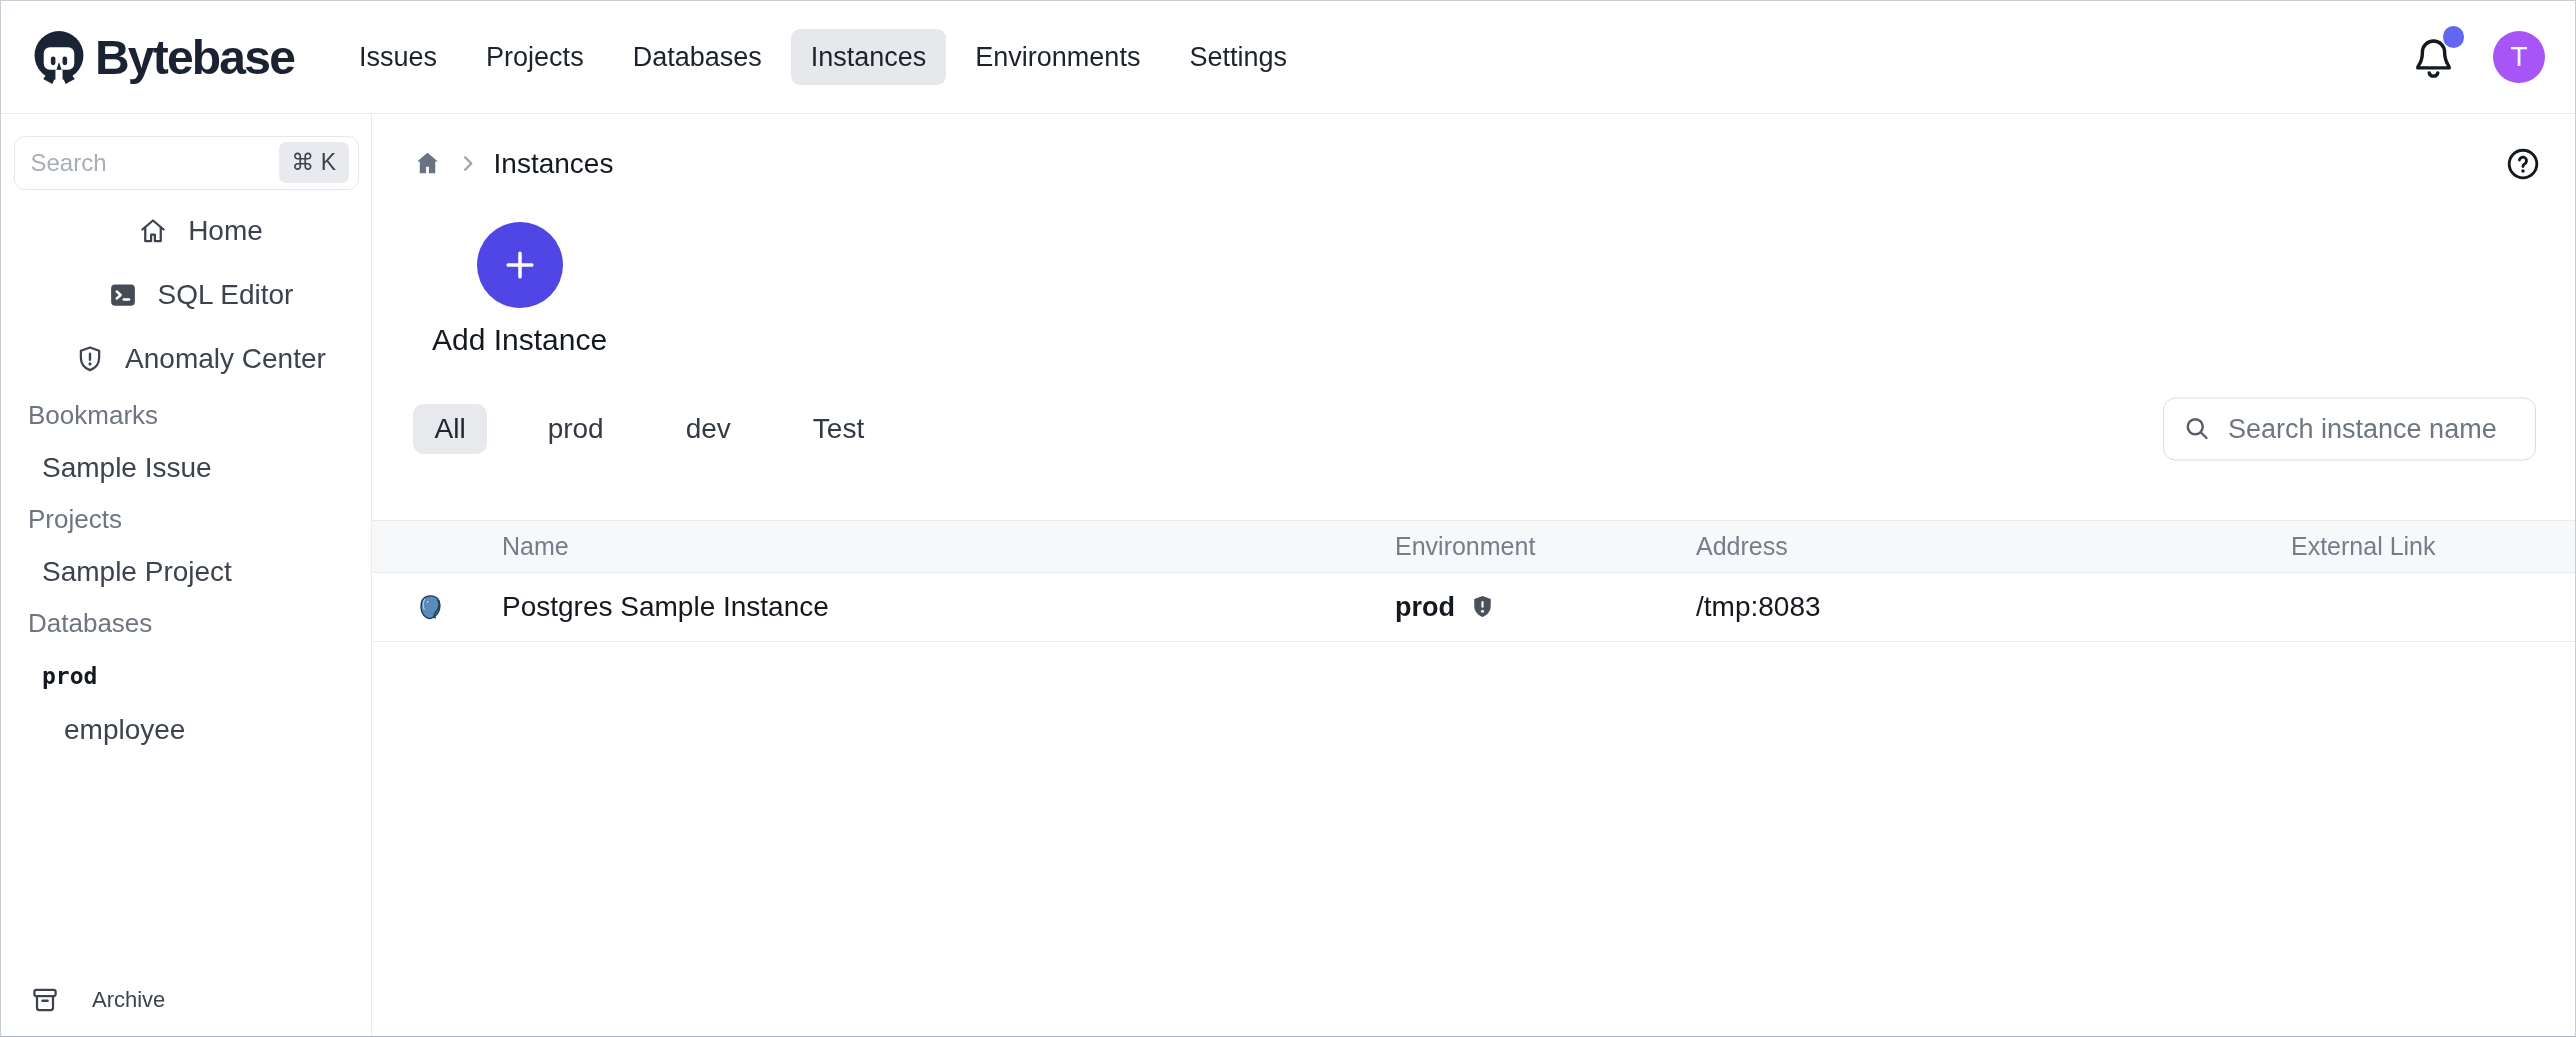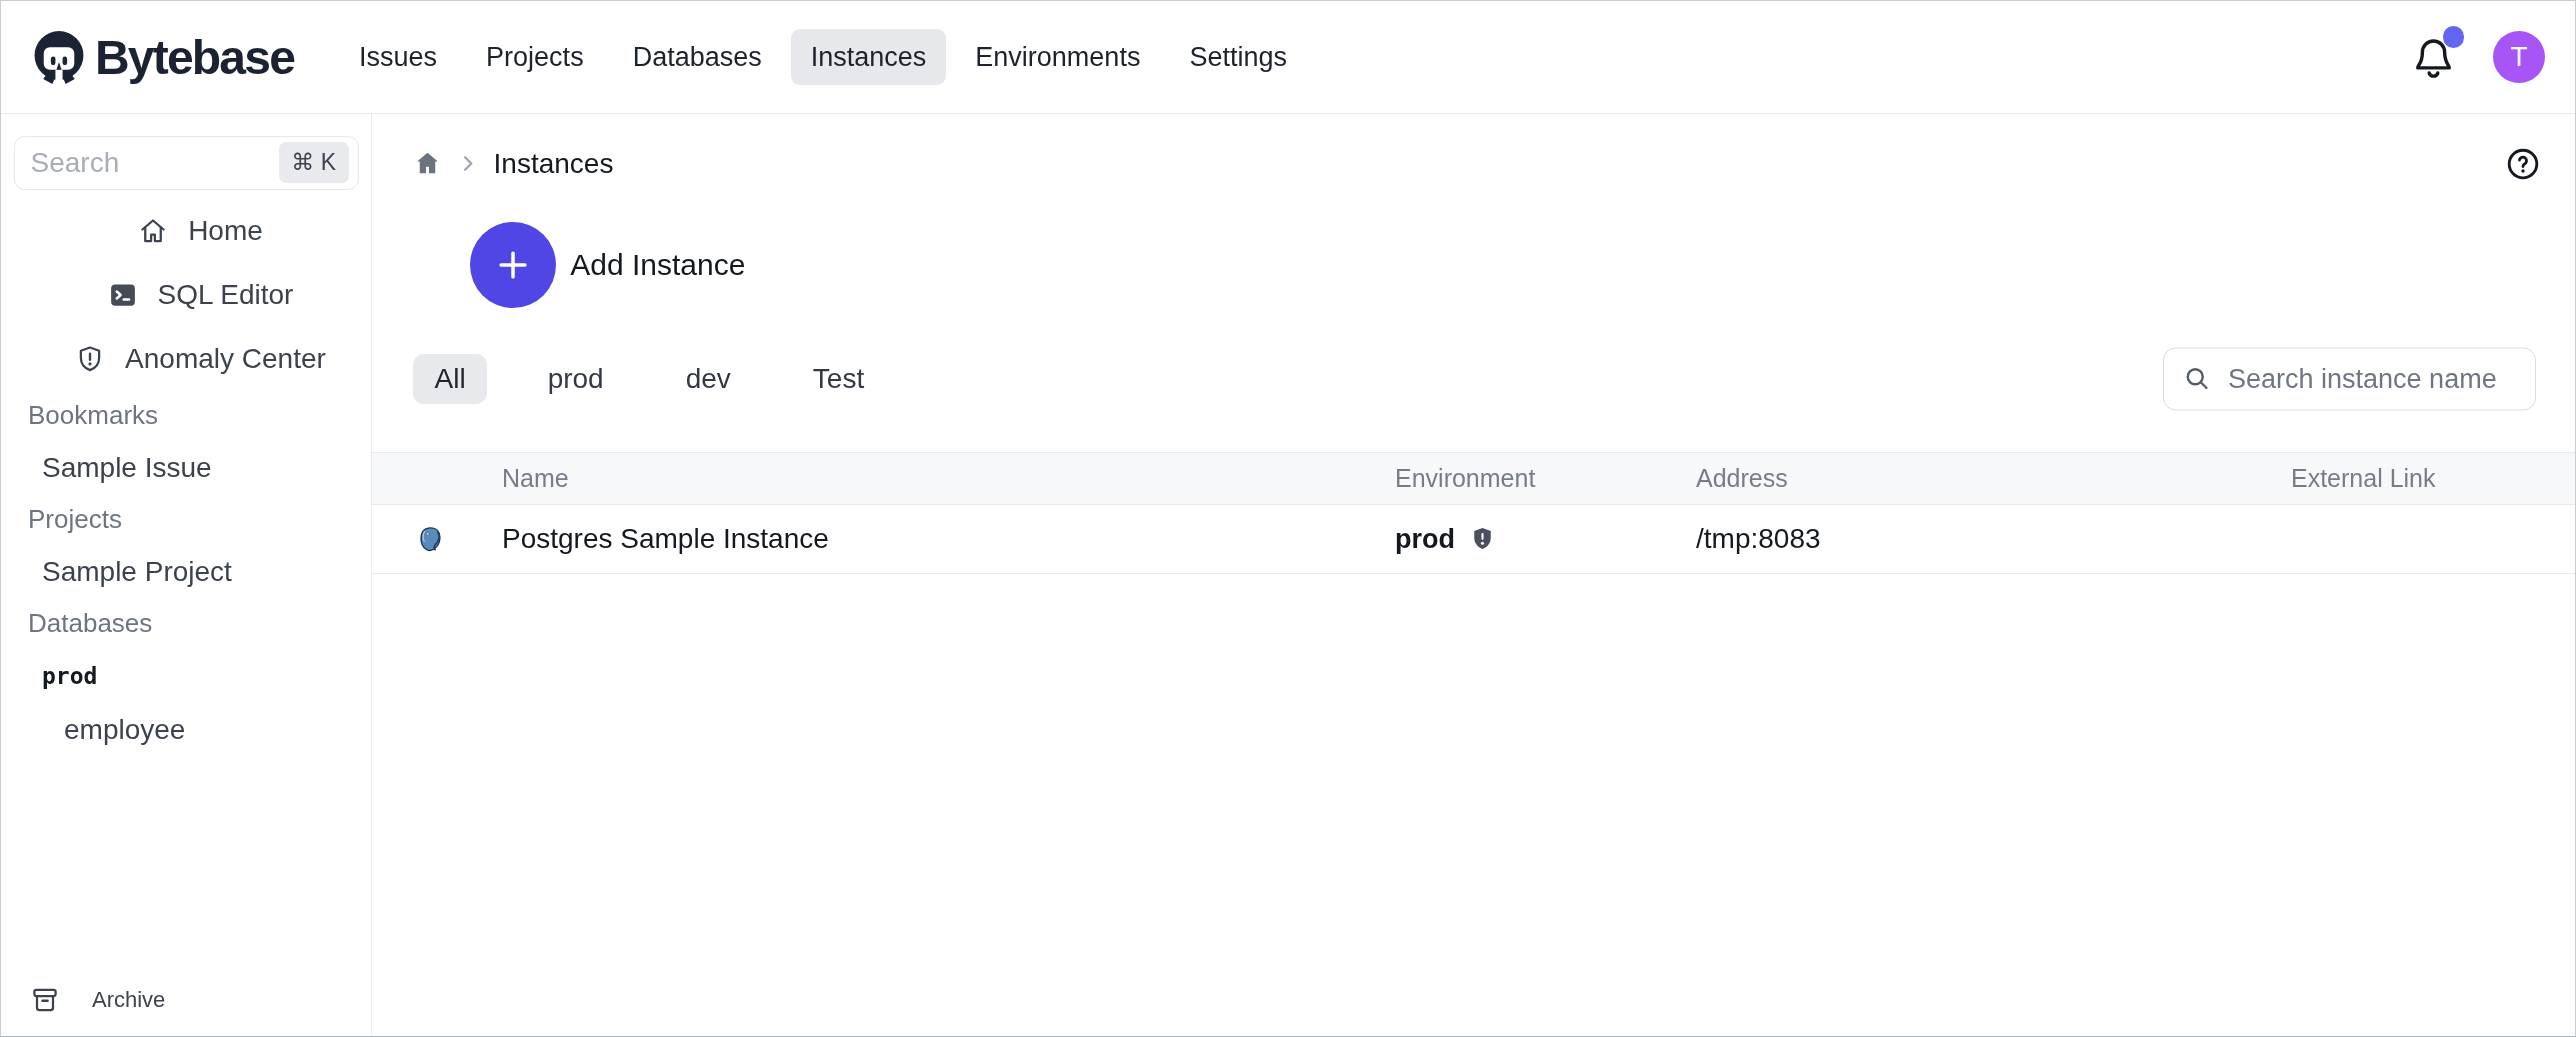--- a/index.html
+++ b/index.html
@@ -18,50 +18,50 @@
   .nav-link { font-size:27px; color:#1d232c; padding:12.5px 20px; border-radius:9px; cursor:pointer; white-space:nowrap; }
   .nav-link.active { background:#e6e8ec; }
   .header-right { margin-left:auto; display:flex; align-items:center; gap:38px; }
   .bell-wrap { position:relative; width:43px; height:47px; cursor:pointer; }
   .bell-dot { position:absolute; top:-7.2px; right:-9px; width:21.5px; height:21.5px; border-radius:50%; background:var(--notification-dot,#6366f1); }
   .avatar { width:52px; height:52px; border-radius:50%; background:var(--avatar-bg,#a855f7); color:#fff; font-size:28px; display:flex; align-items:center; justify-content:center; cursor:pointer; }
 
   
   .sidebar { position:absolute; left:0; top:113px; bottom:0; width:371px; border-right:0.9px solid #e8eaee; background:#fff; display:flex; flex-direction:column; padding:21.5px 0 7.2px; }
   .search-box { margin:0 12.5px; height:54px; border:1.8px solid #e6e8ec; border-radius:10.7px; display:flex; align-items:center; padding:0 9px 0 16px; }
-  .search-box input { border:none; outline:none; flex:1; min-width:0; font-family:inherit; font-size:28px; color:#3c434e; background:transparent; }
+  .search-box input { border:none; outline:none; flex:1; min-width:0; font-family:inherit; font-size:24px; color:#3c434e; background:transparent; }
   .search-box input::placeholder { color:#a8adb6; }
   .kbd { background:#e8eaee; border-radius:7.2px; padding:7.2px 12.5px; font-size:23px; color:#3c434e; white-space:nowrap; }
   .side-nav { margin-top:9px; }
   .side-item { display:flex; align-items:center; height:64px; padding-left:29px; gap:20px; font-size:28px; color:#3c434e; cursor:pointer;justify-content:center; }
   .side-section-title { padding-left:27px; font-size:26px; color:#6e7580; height:50px; display:flex; align-items:center; }
   .side-sub-item { padding-left:41px; font-size:28px; color:#3c434e; height:54px; display:flex; align-items:center; cursor:pointer; }
   .side-sub-item.mono { font-family:"DejaVu Sans Mono", monospace; font-weight:700; font-size:23px; color:#14181f; }
   .side-sub-item.nested { padding-left:63px; }
   .archive-item { margin-top:auto; display:flex; align-items:center; gap:32px; padding-left:29px; height:57px; font-size:22px; color:#3c434e; cursor:pointer; }
 
   
   .main { position:absolute; left:371px; top:113px; right:0; bottom:0; background:#fff; }
   .breadcrumb-row { height:99px; display:flex; align-items:center; padding:0 34px 0 41px; }
   .crumb-sep { margin:0 14.3px; display:flex; }
   .crumb-page { font-size:28px; color:#14181f; }
   .help-btn { margin-left:auto; cursor:pointer; display:flex; }
 
-  .add-block { margin:9px 0 0 98px; width:max-content; display:flex; align-items:center; gap:14.3px; }
+  .add-block { margin:9px 0 0 60px; width:max-content; display:flex; flex-direction:column; align-items:center; gap:14.3px; }
   .add-circle { width:86px; height:86px; border-radius:50%; background:var(--accent,#4f46e5); display:flex; align-items:center; justify-content:center; cursor:pointer; }
   .add-label { font-size:30px; color:#14181f; line-height:36px; }
 
   .tabs-row { position:relative; display:flex; align-items:center; margin-top:39px; height:63px; padding:0 39px 0 41px; }
   .tab { font-size:28px; color:#343a44; padding:9px 21.5px; border-radius:10.7px; margin-right:39px; cursor:pointer; }
   .tab.active { background:#e7e9ec; color:#21262e; }
   .instance-search { position:absolute; right:39px; top:50%; transform:translateY(-50%); width:373px; height:63px; border:1.8px solid #d8dce2; border-radius:12.5px; display:flex; align-items:center; gap:16px; padding:0 18px; background:#fff; }
   .instance-search input { border:none; outline:none; flex:1; min-width:0; font-family:inherit; font-size:27px; color:#3c434e; background:transparent; }
   .instance-search input::placeholder { color:#6f7683; }
 
-  .itable { margin-top:42px; }
+  .itable { margin-top:60px; }
   .thead, .trow { display:grid; grid-template-columns:130px 893px 301px 595px 1fr; align-items:center; }
   .thead { height:53px; background:#f7f8fa; border-top:0.9px solid #e8eaee; border-bottom:0.9px solid #e8eaee; font-size:25px; color:#767d89; font-weight:500; }
   .trow { height:69px; border-bottom:0.9px solid #e8eaee; font-size:28px; color:#14181f; cursor:pointer; }
   .cell-icon { padding-left:45px; display:flex; align-items:center; }
   .cell-env { display:flex; align-items:center; gap:14.3px; font-weight:600; font-size:27px; }
 
   svg { display:block; }
 </style>
 </head>
 <body>

